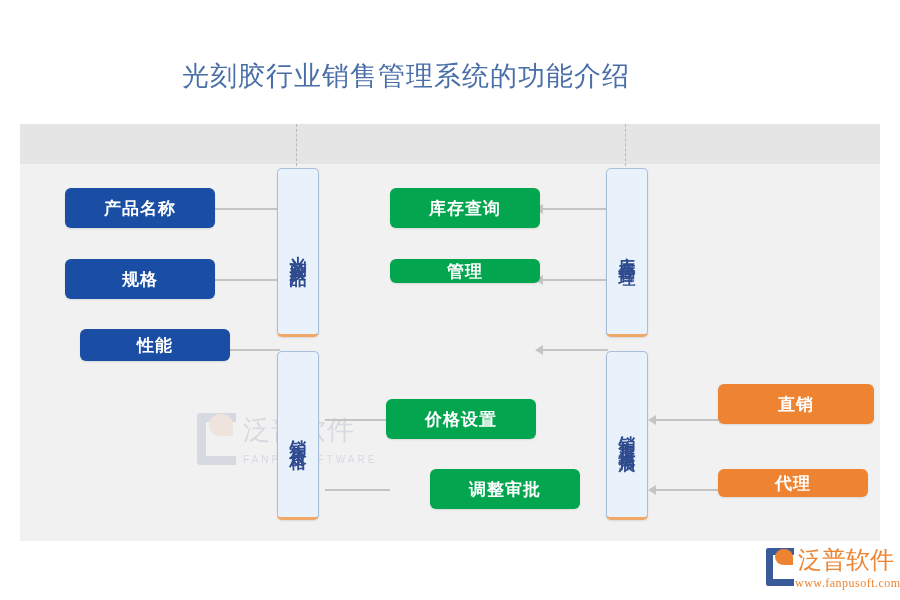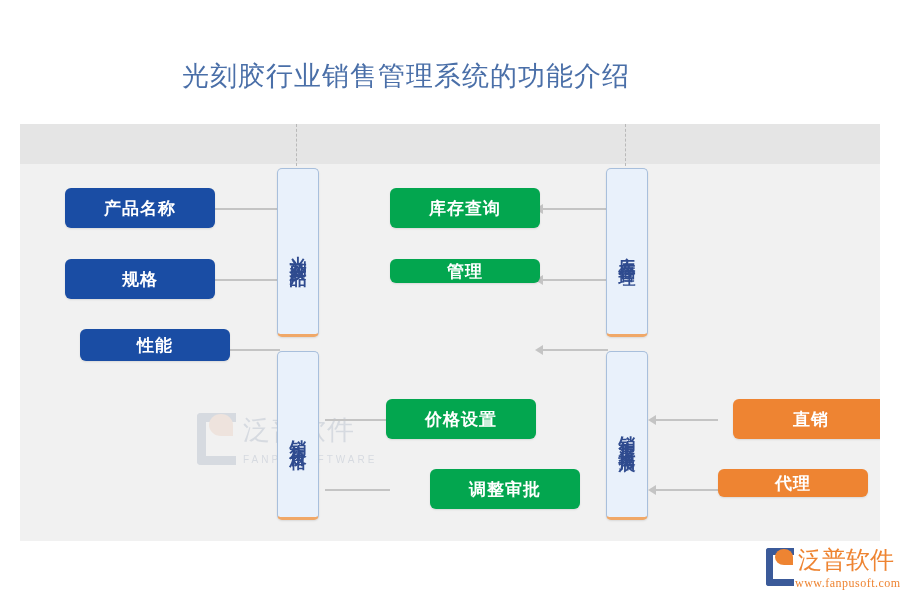--- a/index.html
+++ b/index.html
@@ -301,21 +301,21 @@
     <span>管理</span>
   </div>
 
   <div class="leaf-box leaf-green" style="left:366px; top:275px; width:150px; height:40px;">
     <span>价格设置</span>
   </div>
   <div class="leaf-box leaf-green" style="left:370px; top:345px; width:150px; height:40px;margin-left:40px;">
     <span>调整审批</span>
   </div>
 
-  <div class="leaf-box leaf-orange" style="left:698px; top:275px; width:156px; height:40px;margin-left:15px;">
+  <div class="leaf-box leaf-orange" style="left:698px; top:260px; width:156px; height:40px;">
     <span>直销</span>
   </div>
   <div class="leaf-box leaf-orange" style="left:698px; top:345px; width:150px; height:28px;">
     <span>代理</span>
   </div>
 
 </div>
 
 <div id="corner-logo">
   <div class="logo-row">

